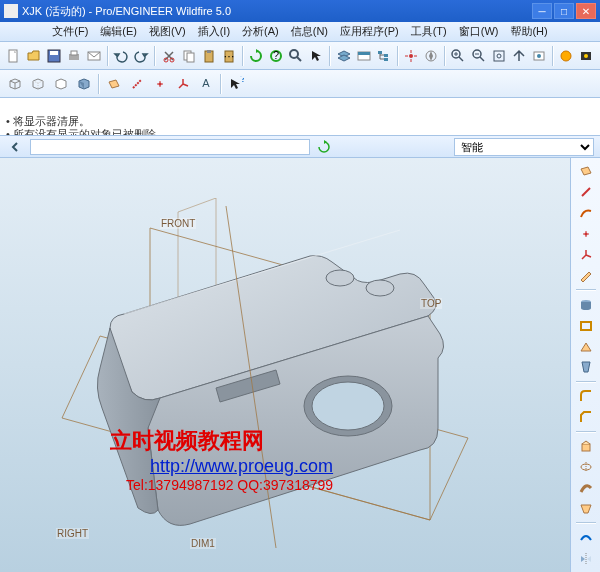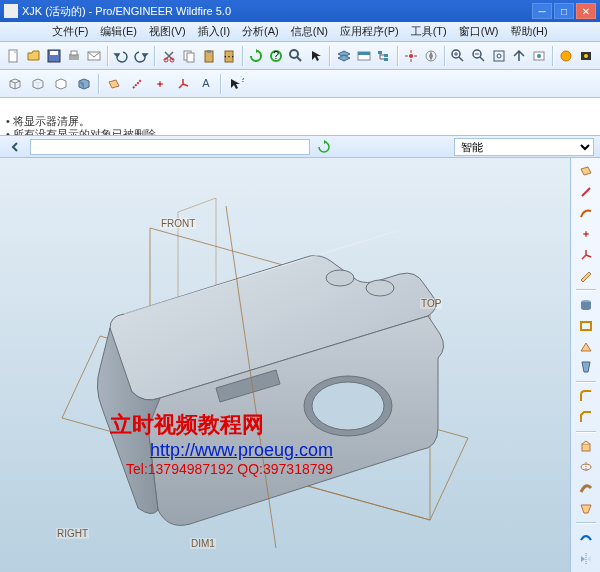--- a/index.html
+++ b/index.html
@@ -38,21 +38,21 @@
 .canvas { flex: 1; position: relative; overflow: hidden; }
 .rightdock { width: 30px; background: linear-gradient(#f4f9ff,#e1edfb); border-left: 1px solid #a6c4e6; display: flex; flex-direction: column; align-items: center; padding: 4px 0; gap: 2px; }
 .rightdock .tbtn { width: 24px; height: 22px; }
 .rightdock .dsep { width: 20px; height: 2px; border-top: 1px solid #b0c8e0; border-bottom: 1px solid #fff; margin: 2px 0; }
 
 
 .model { position: absolute; left: 40px; top: 40px; width: 470px; height: 360px; }
 .datumlabel { position: absolute; font-size: 10px; color: #7a5a3a; background: rgba(255,255,255,0.3); padding: 0 1px; }
 
 
-.watermark { position: absolute; left: 110px; top: 252px; pointer-events: none; }
+.watermark { position: absolute; left: 110px; top: 268px; pointer-events: none; }
 .watermark .l1 { color: #e00000; font-size: 22px; font-weight: bold; }
 .watermark .l2 { color: #0020d0; font-size: 18px; text-decoration: underline; margin-left: 40px; }
 .watermark .l3 { color: #e00000; font-size: 14px; text-align: right; }
 </style>
 </head>
 <body>
 
 <div class="titlebar">
   <div class="icon"></div>
   <div class="title">XJK (活动的) - Pro/ENGINEER Wildfire 5.0</div>

